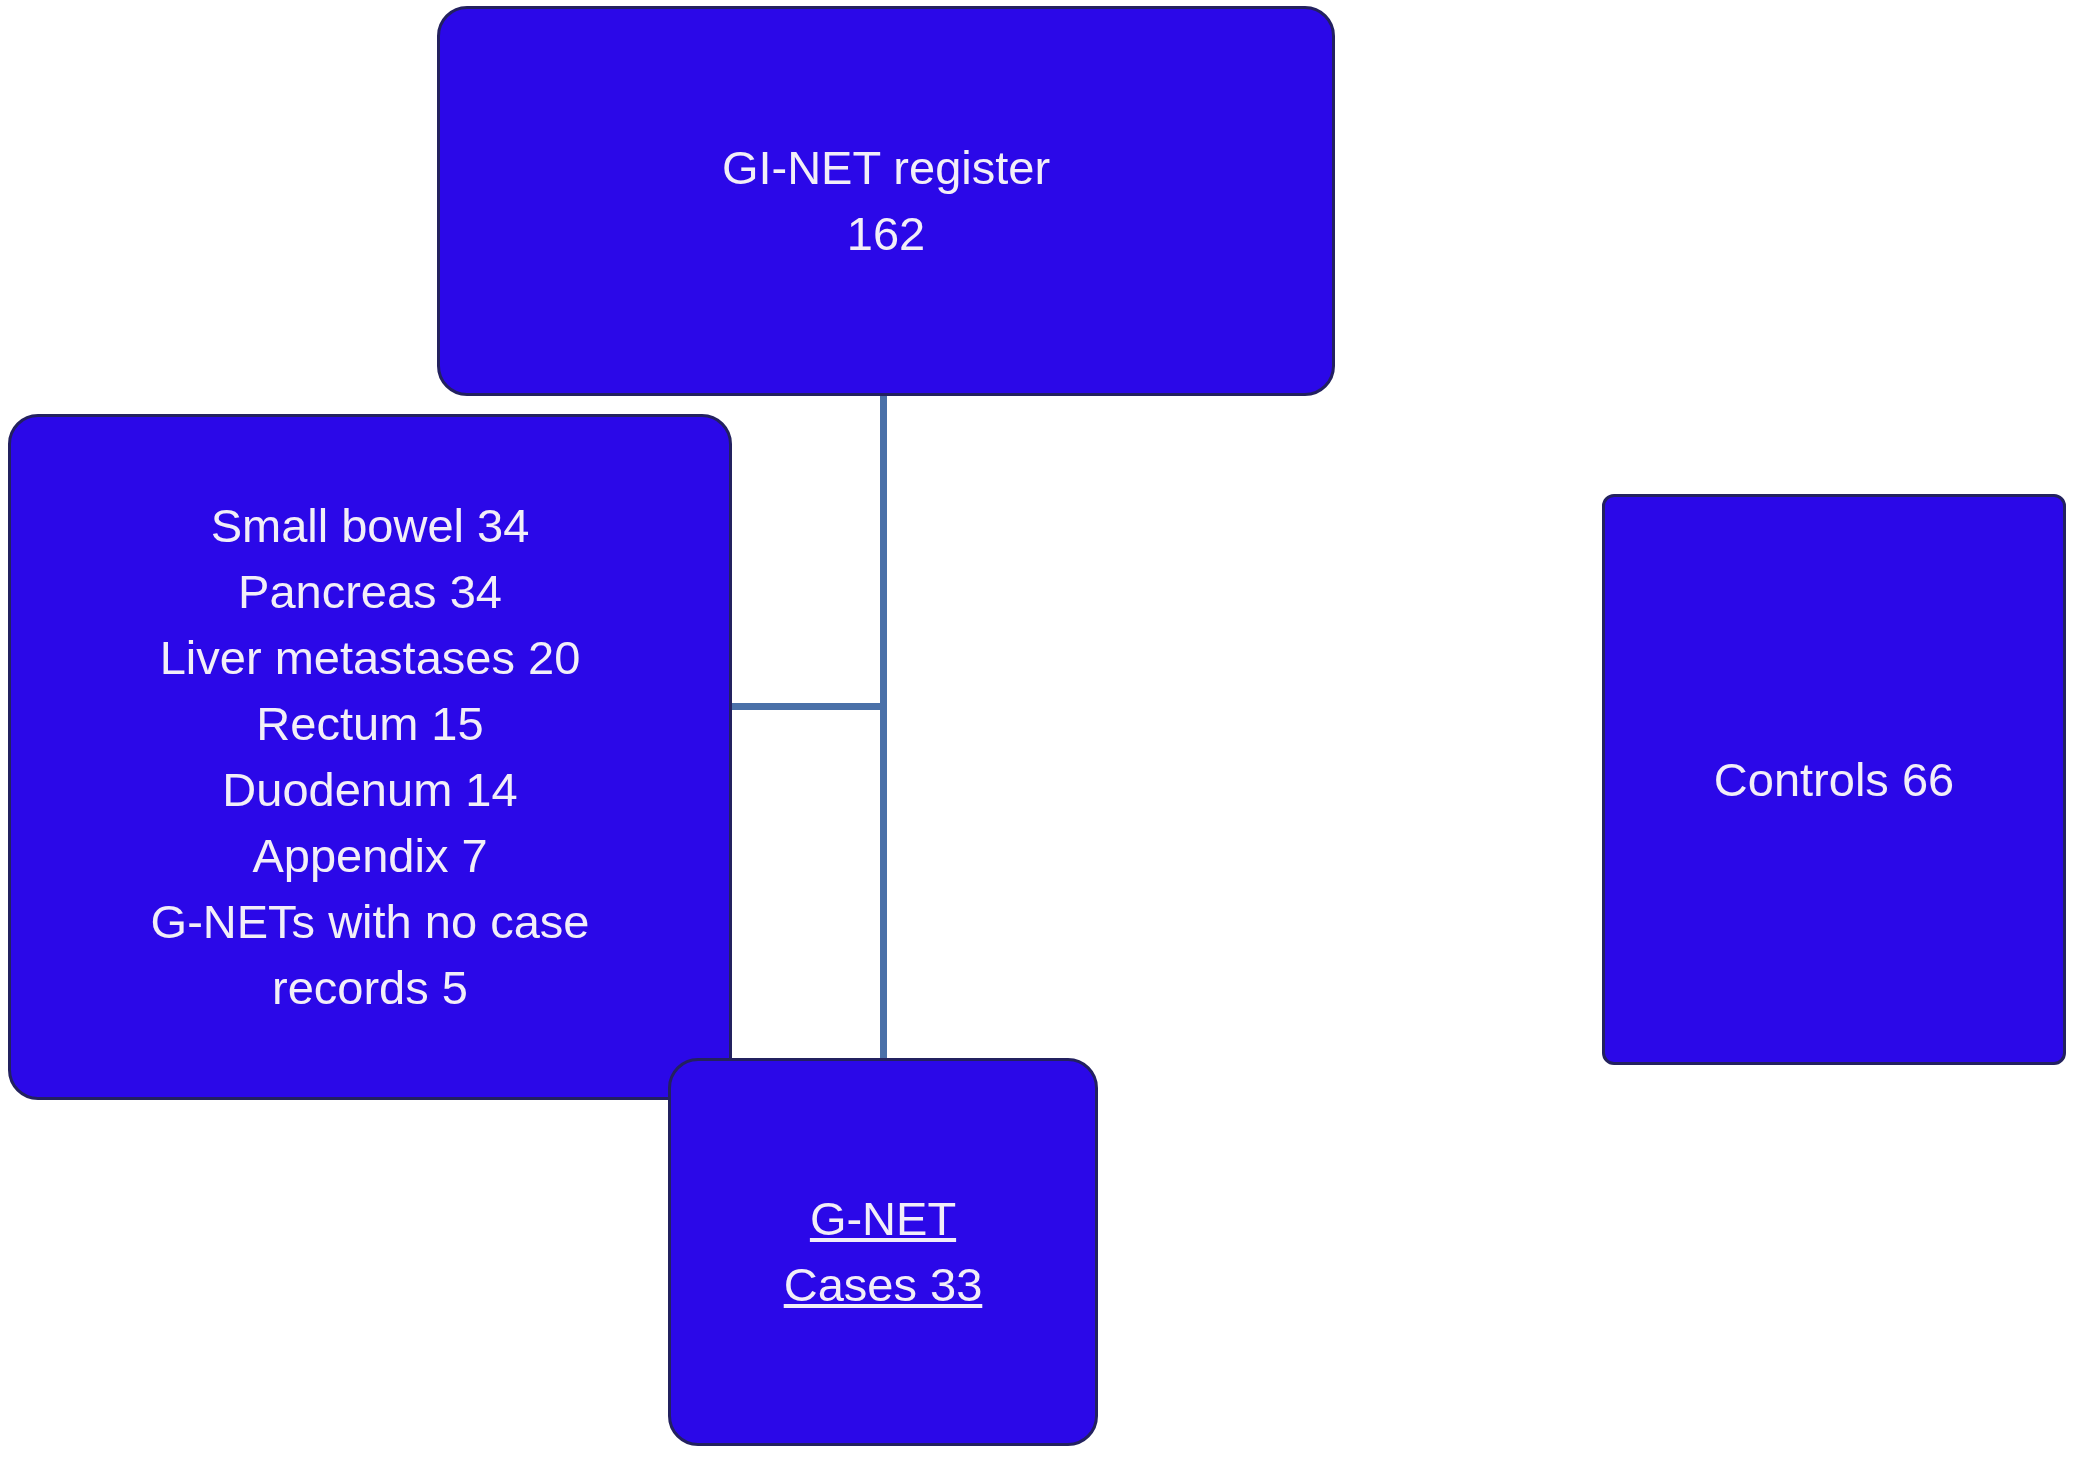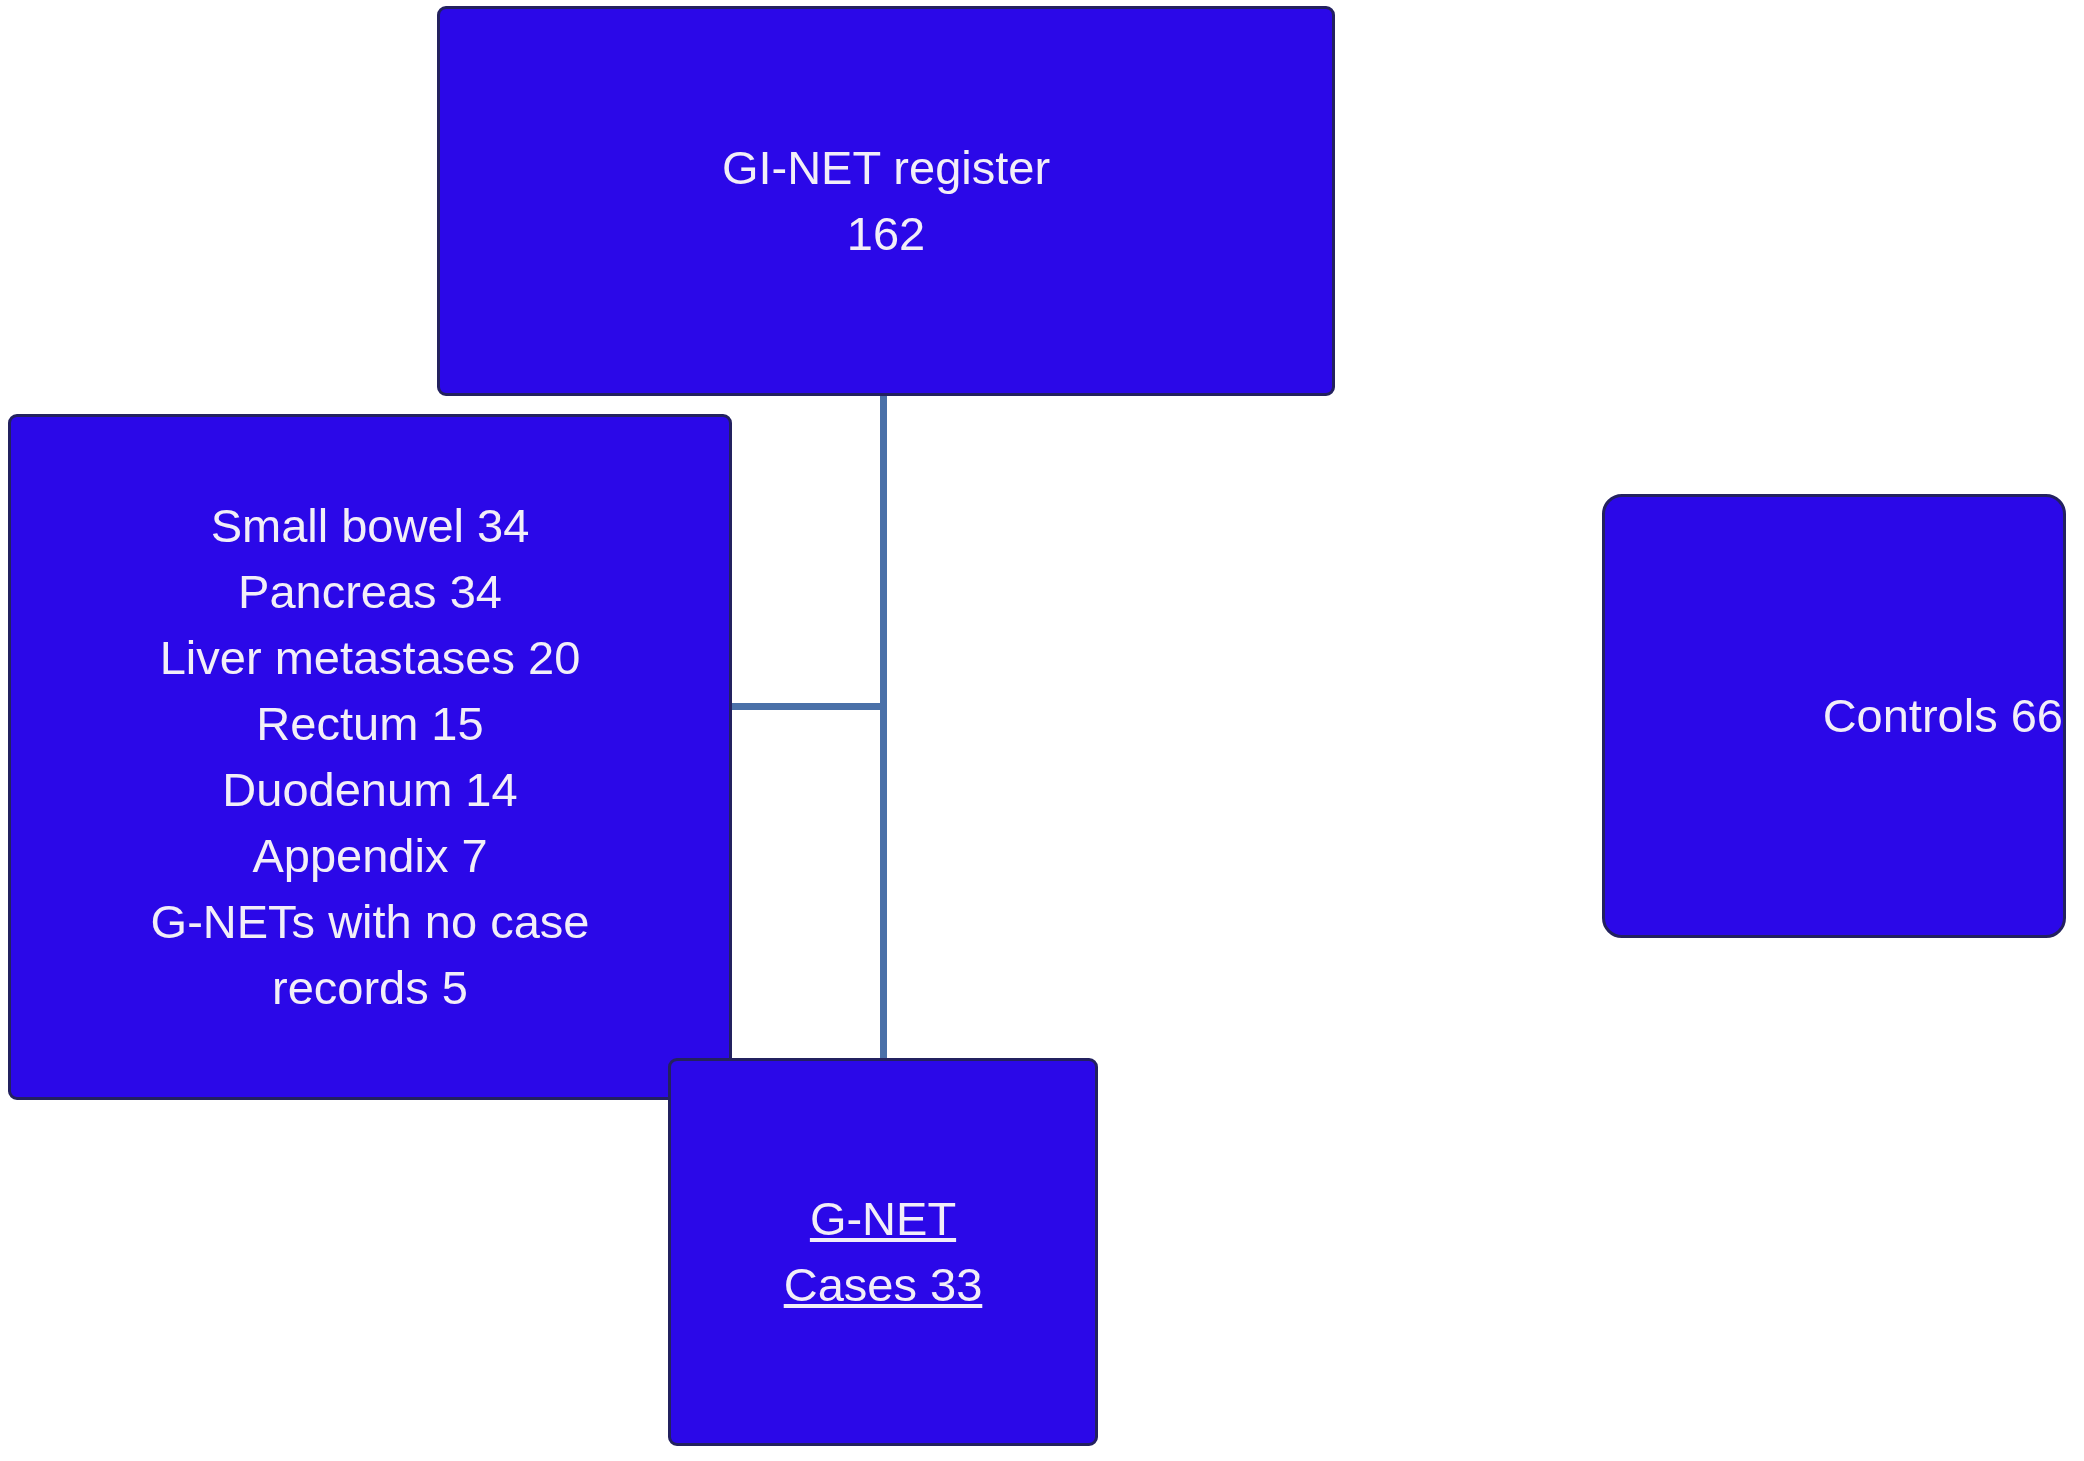--- a/index.html
+++ b/index.html
@@ -31,35 +31,35 @@
     top: 703px;
     width: 157px;
     height: 7px;
   }
   .node {
     position: absolute;
     z-index: 2;
     box-sizing: border-box;
     background: var(--fill, #2b08e8);
     border: 3px solid var(--edge, #23215f);
-    border-radius: 9px;
+    border-radius: 30px;
     display: flex;
     align-items: center;
     justify-content: center;
     text-align: center;
     color: var(--text, #f2eef8);
     font-size: 47px;
     line-height: 66px;
   }
   .node-text {
     white-space: pre-line;
   }
   .node-register { left: 437px; top: 6px;    width: 898px; height: 390px; }
   .node-excluded { left: 8px;   top: 414px;  width: 724px; height: 686px; }
-  .node-controls { left: 1602px; top: 494px; width: 464px; height: 444px; border-radius: 20px; justify-content: flex-end; }
+  .node-controls { left: 1602px; top: 494px; width: 464px; height: 571px; border-radius: 12px; }
   .node-cases    { left: 668px; top: 1058px; width: 430px; height: 388px; text-decoration: underline; }
 </style>
 </head>
 <body>
 
 <div class="canvas">
 
   <div class="connector connector-v"></div>
 
   <div class="connector connector-h"></div>

